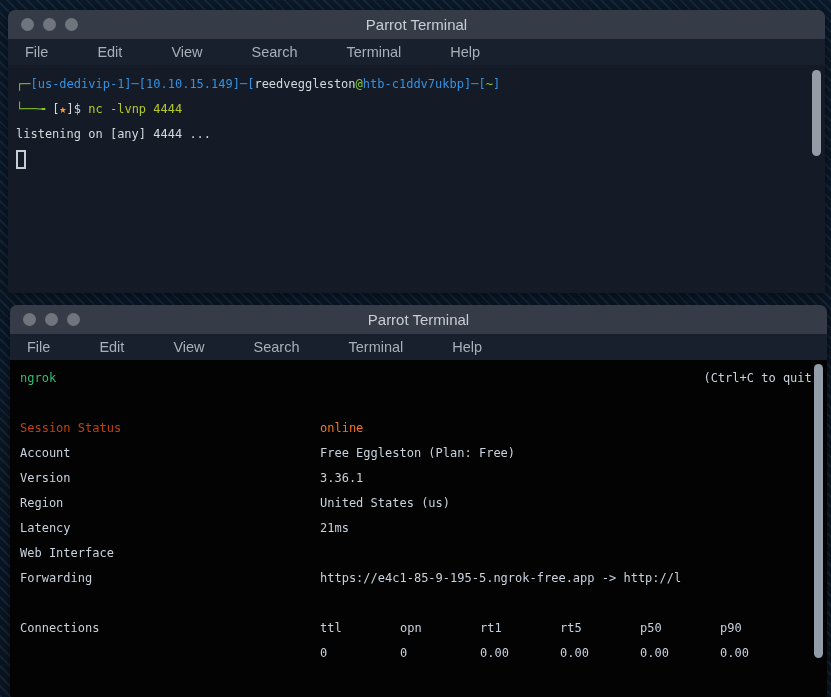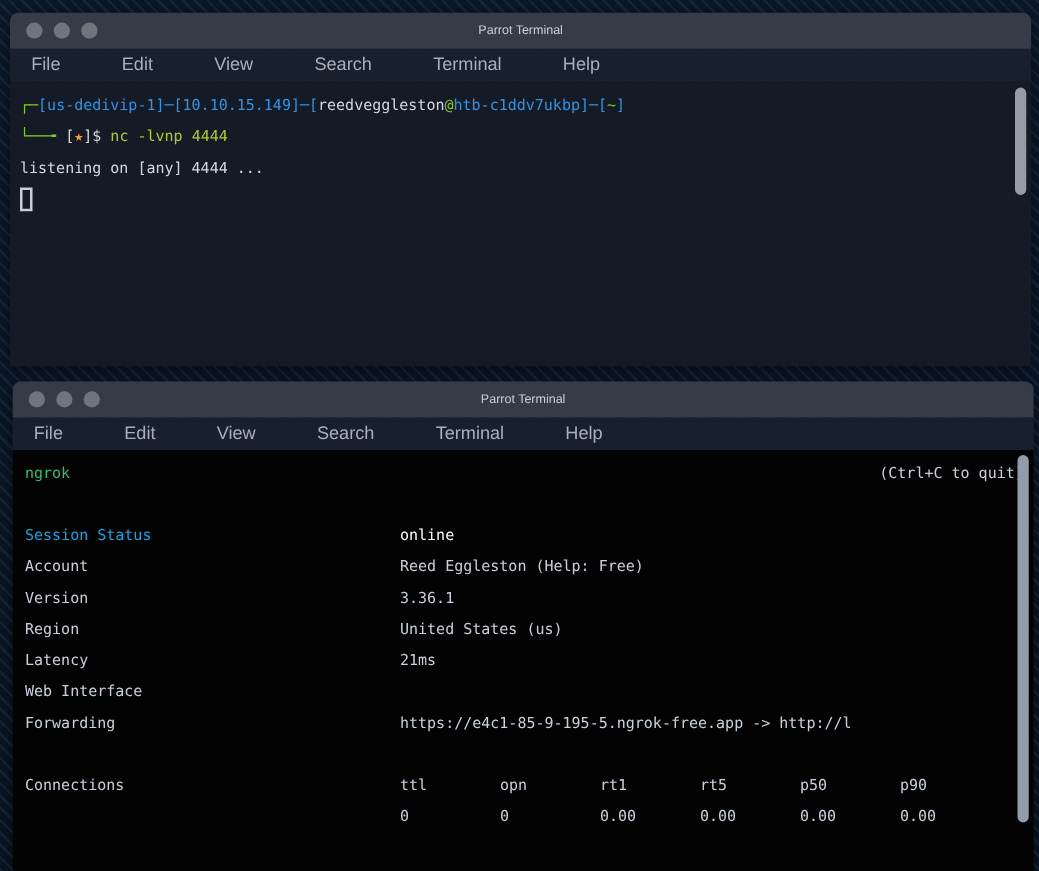--- a/index.html
+++ b/index.html
@@ -22,21 +22,21 @@
   .win-bottom { left:10px; top:305px; width:817px; height:392px; }
 
   .titlebar {
     height:29px; background:#353b47;
     display:flex; align-items:center; justify-content:center;
     position:relative;
   }
   .tb-buttons { position:absolute; left:13px; top:0; height:100%; display:flex; align-items:center; gap:9px; }
   .tb-btn { width:13px; height:13px; border-radius:50%; background:#70747c; }
   .tb-title {
-    color:#c9cdd4; font-family:"Liberation Sans", sans-serif; font-size:10px;
+    color:#c9cdd4; font-family:"Liberation Sans", sans-serif; font-size:15px;
   }
   .menubar {
     height:26px; background:#18202d;
     display:flex; align-items:center; padding-left:7px;gap:29px;
   }
   .menu-item {
     color:#a9afb8; font-family:"Liberation Sans", sans-serif; font-size:14.5px;
     padding:0 10px; cursor:default;
   }
   .content { position:relative; width:100%; font-size:12px; line-height:25px; }
@@ -45,22 +45,22 @@
 
   .term-line { white-space:pre; overflow:hidden; }
 
   
   .c-green  { color:#86c926; }
   .c-blue   { color:#3492e0; }
   .c-white  { color:#d4d8dd; }
   .c-orange { color:#fb9a3c; }
   .c-cmd    { color:#b4c929; }
   .c-teal   { color:#2fbf71; }
-  .c-lbl-green { color:#0ea5e9; }
-  .c-online    { color:#ffffff; }
+  .c-lbl-green { color:#c2410c; }
+  .c-online    { color:#f97316; }
 
   .cursor-block {
     display:inline-block; width:10px; height:19px;
     border:2px solid #c9ced5; margin-top:3px;
   }
 
   .scroll-thumb {
     position:absolute; width:9px; border-radius:5px; background:#959ca6;
   }
   .thumb-top    { right:4px; top:5px;  height:86px; }
@@ -127,21 +127,21 @@
       <span class="c-teal">ngrok</span>
       <span>(Ctrl+C to quit)</span>
     </div>
     <div class="blank-line"></div>
     <div class="kv-row">
       <span class="kv-label c-lbl-green">Session Status</span>
       <span class="kv-value c-online">online</span>
     </div>
     <div class="kv-row">
       <span class="kv-label">Account</span>
-      <span class="kv-value">Reed Eggleston (Help: Free)</span>
+      <span class="kv-value">Free Eggleston (Plan: Free)</span>
     </div>
     <div class="kv-row">
       <span class="kv-label">Version</span>
       <span class="kv-value">3.36.1</span>
     </div>
     <div class="kv-row">
       <span class="kv-label">Region</span>
       <span class="kv-value">United States (us)</span>
     </div>
     <div class="kv-row">

